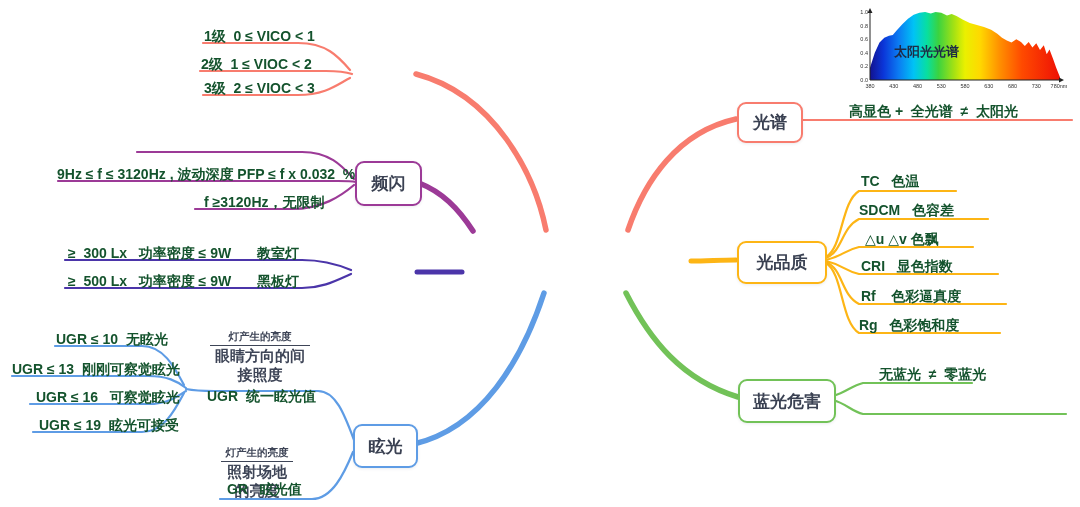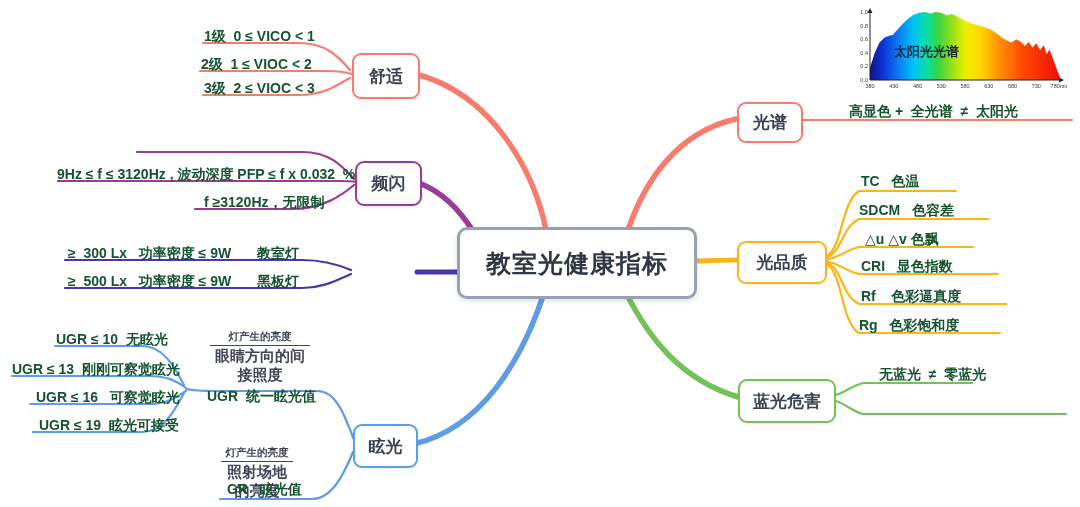--- a/index.html
+++ b/index.html
@@ -80,23 +80,21 @@
         <path d="M 826 263 C 843 273 841 323 859 333 H 1000"></path>
       </g>
 
       <g stroke="#72C258" stroke-width="2.2">
         <path d="M 833 396 C 847 392 851 386 863 383 H 972"></path>
         <path d="M 833 400 C 847 404 851 411 863 414 H 1066"></path>
       </g>
     </g>
   </svg>
 
-  <div class="node center" style="left:457px;top:227px;width:234px;height:66px;">教室光健康指标</div>
 
-  <div class="node b" style="left:352px;top:53px;width:64px;height:42px;border-color:#F87C6E;">舒适</div>
   <div class="node b" style="left:355px;top:161px;width:63px;height:41px;border-color:#9C3A97;">频闪</div>
   <div class="node b" style="left:353px;top:424px;width:61px;height:40px;border-color:#5E9CE5;">眩光</div>
   <div class="node b" style="left:737px;top:241px;width:86px;height:39px;border-color:#FDB515;">光品质</div>
   <div class="node b" style="left:737px;top:102px;width:62px;height:37px;border-color:#F87C6E;">光谱</div>
   <div class="node b" style="left:738px;top:379px;width:94px;height:40px;border-color:#72C258;">蓝光危害</div>
 
   <div class="leaf" style="left:204px;top:28px;">1级  0 ≤ VICO &lt; 1</div>
   <div class="leaf" style="left:201px;top:56px;">2级  1 ≤ VIOC &lt; 2</div>
   <div class="leaf" style="left:204px;top:80px;">3级  2 ≤ VIOC &lt; 3</div>
 

